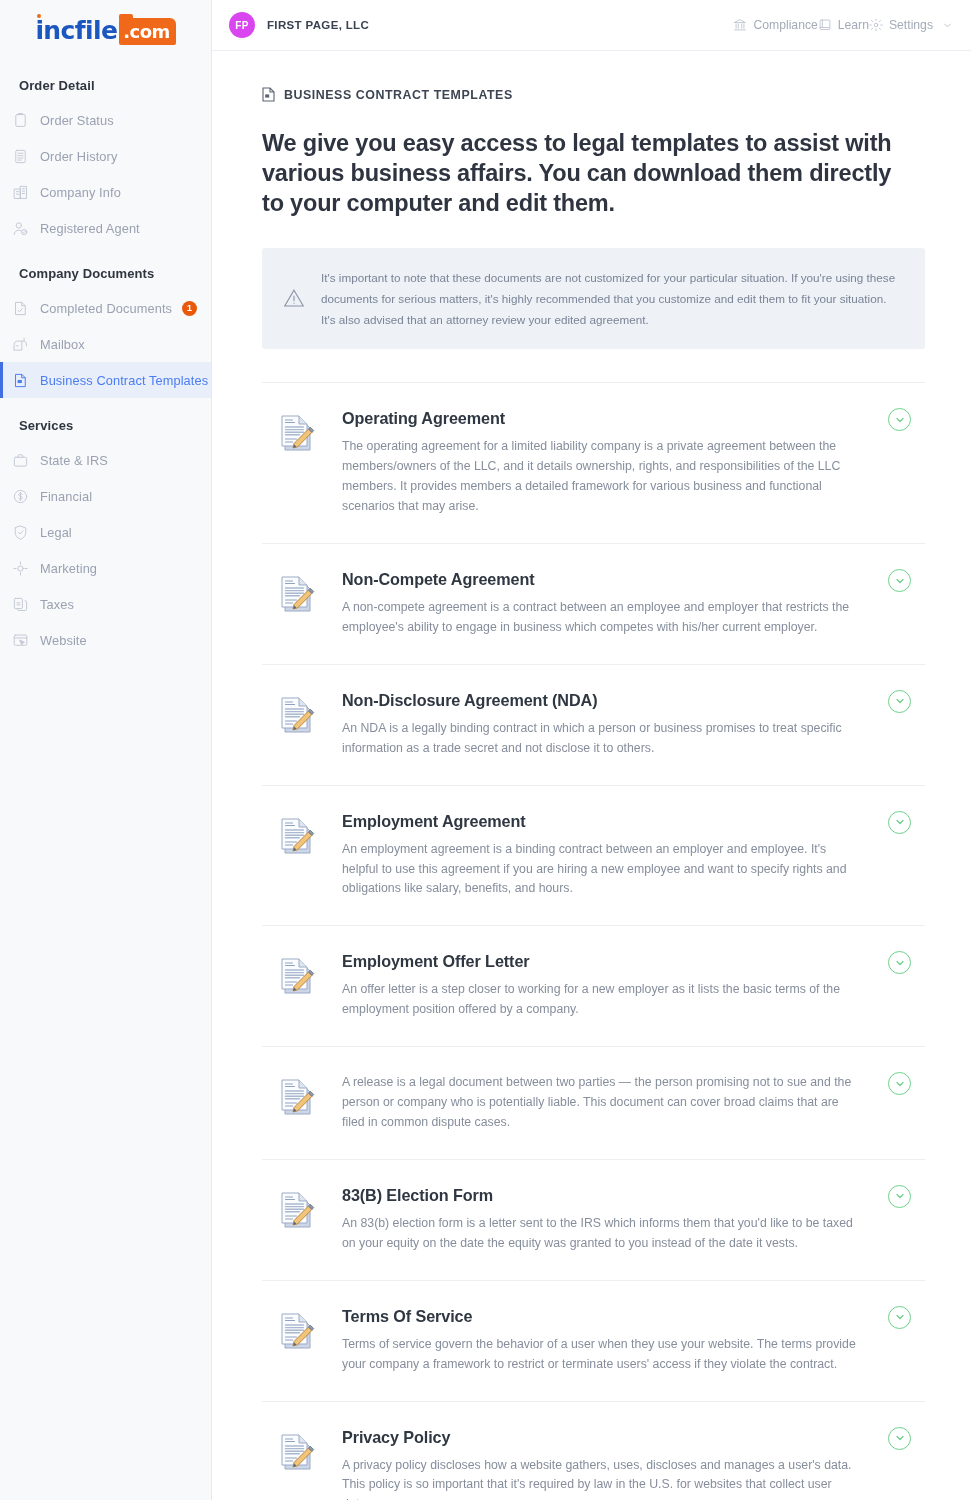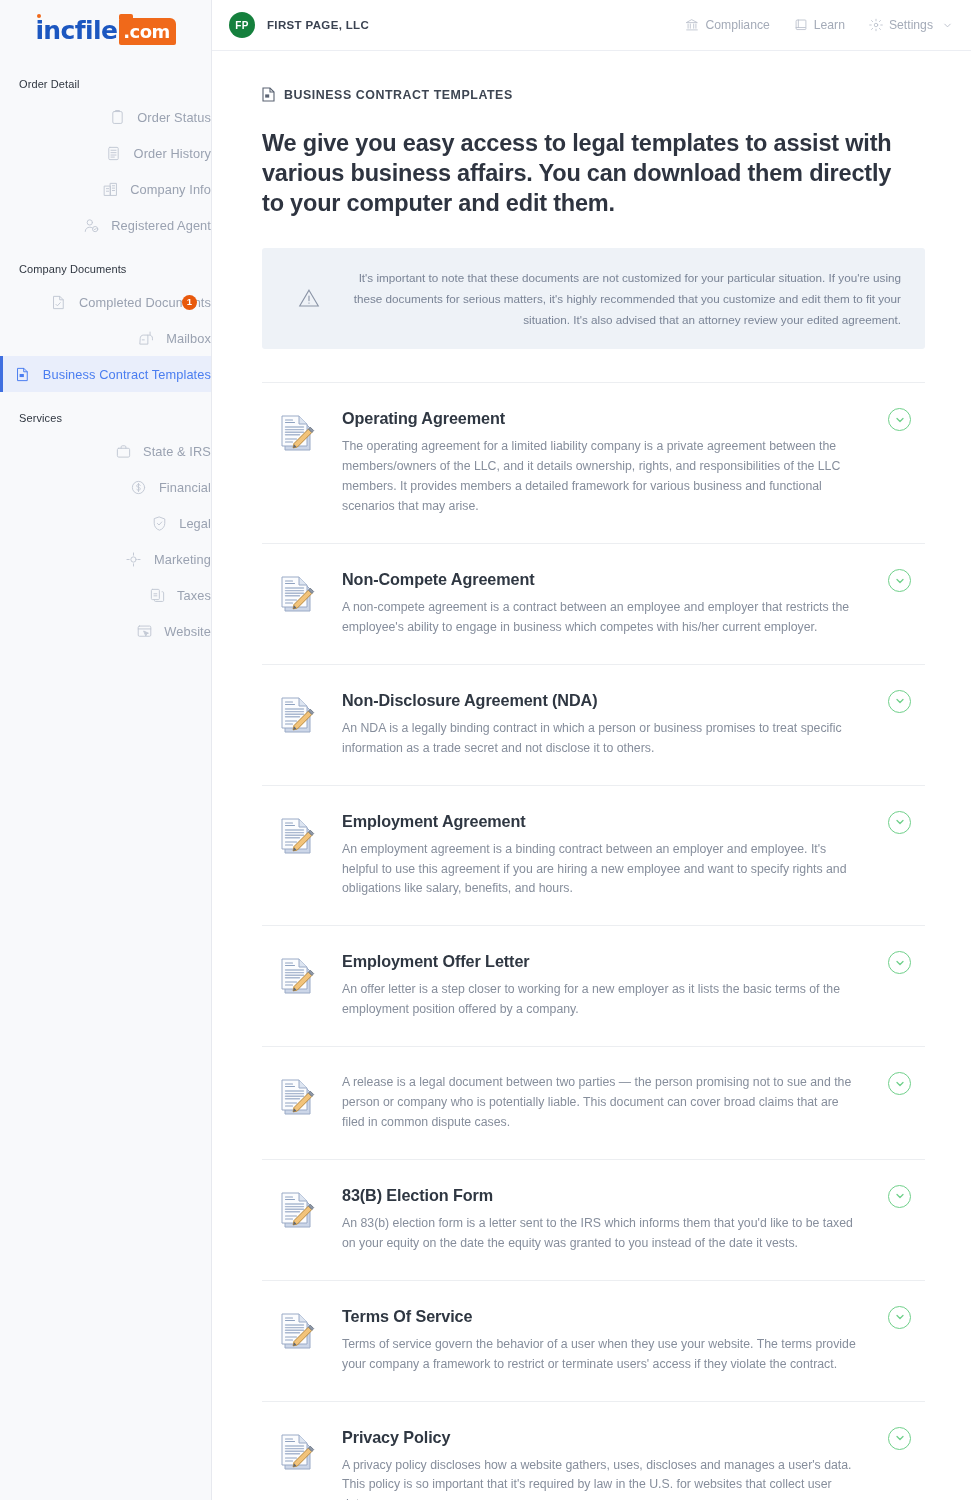--- a/index.html
+++ b/index.html
@@ -58,39 +58,38 @@
   .logo-com::before {
     content: "";
     position: absolute;
     top: -4px; left: 0;
     width: 14px; height: 5px;
     background: #f0691a;
     border-radius: 2px 2px 0 0;
   }
 
   .nav-section-title {
-    font-size: 11px;
-    font-weight: 400;
+    font-size: 13px;
+    font-weight: 700;
     color: #2f3640;
     padding: 0 0 0 19px;
     margin-top: 20px;
     margin-bottom: 9px;
     letter-spacing: 0.1px;
   }
   .nav-item {
     display: flex;
     align-items: center;
     height: 36px;
     padding-left: 11px;
     position: relative;
     cursor: pointer;
     font-size: 12.8px;
     color: #9aa2b1;
     letter-spacing: 0.1px;
-    justify-content: flex-end;
   }
   .nav-item .ico {
     width: 18px; height: 18px;
     margin-right: 11px;
     flex: 0 0 18px;
     display: flex; align-items: center; justify-content: center;
     color: #c3c9d4;
   }
   .nav-item .ico svg { display:block; }
   .nav-item.active {
@@ -124,35 +123,35 @@
     height: 51px;
     border-bottom: 1px solid #eceef3;
     display: flex;
     align-items: center;
     padding: 0 18px 0 17px;
     background: #fff;
   }
   .avatar {
     width: 26px; height: 26px;
     border-radius: 50%;
-    background: #15803d;
+    background: #d946ef;
     color: #fff;
     font-size: 10px;
     font-weight: 700;
     display: flex; align-items: center; justify-content: center;
     letter-spacing: 0.3px;
   }
   .company-name {
     margin-left: 12px;
     font-size: 11.5px;
     font-weight: 700;
     color: #3a4251;
     letter-spacing: 0.35px;
   }
-  .topnav { margin-left: auto; display: flex; align-items: center; gap: 24px; }
+  .topnav { margin-left: auto; display: flex; align-items: center; }
   .topnav-item {
     display: flex; align-items: center;
     font-size: 12.2px;
     color: #a4abb8;
     cursor: pointer;
     gap: 6px;
   }
   .topnav-item .ico { display: flex; color: #b6bcc8; }
   .chev-sm { margin-left: 3px; color: #b6bcc8; display:flex; }
 
@@ -179,23 +178,22 @@
     max-width: 650px;
     margin-bottom: 29px;
   }
 
   .notice {
     background: #eef2f7;
     border-radius: 3px;
     display: flex;
     align-items: center;
     gap: 16px;
-    padding: 19px 24px 19px 36px;
+    padding: 19px 24px 19px 21px;
     margin-bottom: 33px;
-    text-align: right;
   }
   .notice .ico { flex: 0 0 22px; color: #8a94a6; display:flex; }
   .notice-text {
     font-size: 11.7px;
     line-height: 1.82;
     color: #7a8496;
   }
 
   .tpl-list { border-top: 1px solid #eceef1; }
   .tpl-item {

